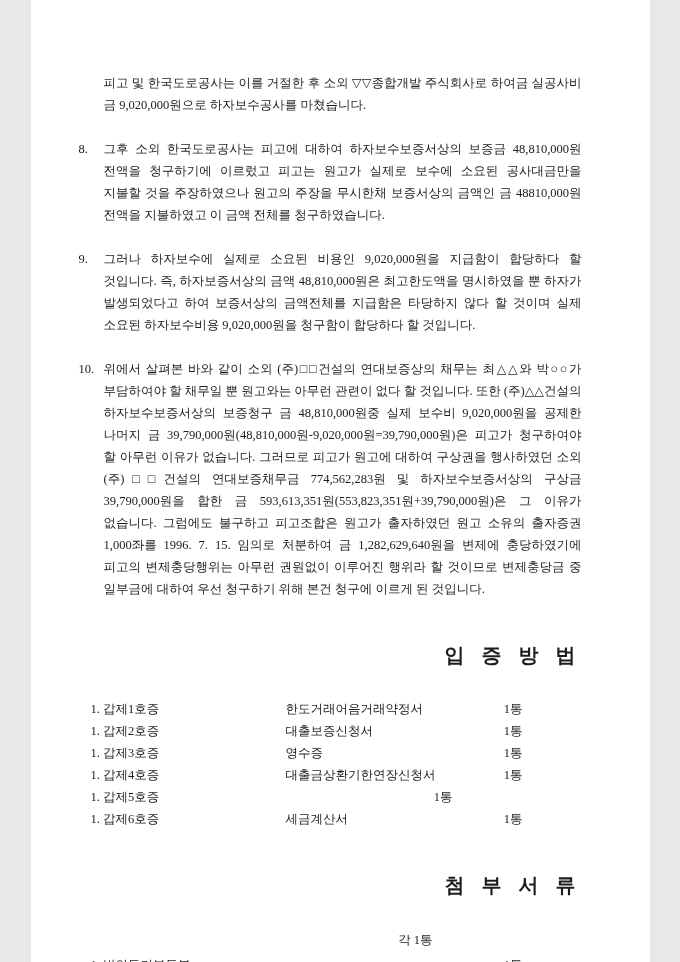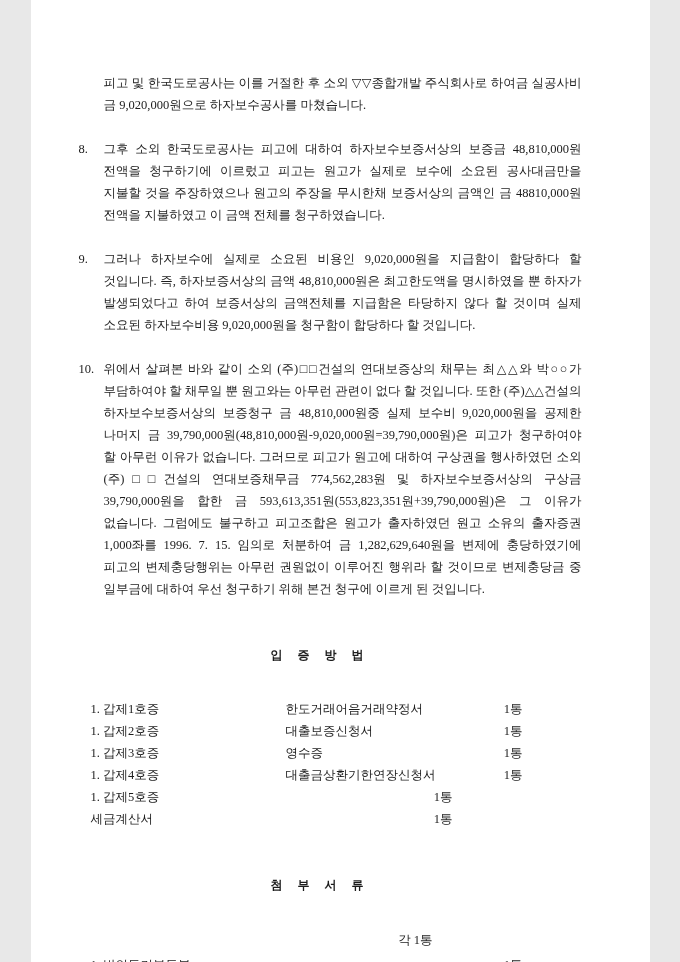--- a/index.html
+++ b/index.html
@@ -35,23 +35,23 @@
     box-sizing: border-box;
     padding-left: 0;
     white-space: nowrap;
   }
   .numbered-item .itxt {
     flex: 1 1 auto;
     text-align: justify;
     word-break: keep-all;
   }
   .section-title {
-    text-align: center;
+    text-align: right;
     font-weight: bold;
-    font-size: 12px;
+    font-size: 20px;
     letter-spacing: 6px;
     margin: 44px 0 32px -20px;
   }
   .list-block {
     width: 432px;
     margin-left: 12px;
   }
   .evidence-row {
     display: grid;
     grid-template-columns: 195px 1fr 70px;
@@ -113,20 +113,21 @@
     <div class="evidence-row">
       <span>1. 갑제4호증</span>
       <span>대출금상환기한연장신청서</span>
       <span class="count-cell">1통</span>
     </div>
     <div class="evidence-row">
       <span>1. 갑제5호증</span>
       <span class="count-cell">1통</span>
     </div>
     <div class="evidence-row">
+      <span>1. 갑제6호증</span>
       <span>세금계산서</span>
       <span class="count-cell">1통</span>
     </div>
   </div>
 
   <div class="section-title">첨 부 서 류</div>
 
   <div class="list-block attach-block">
     <div class="attach-row">
       <span class="count-cell">각 1통</span>

